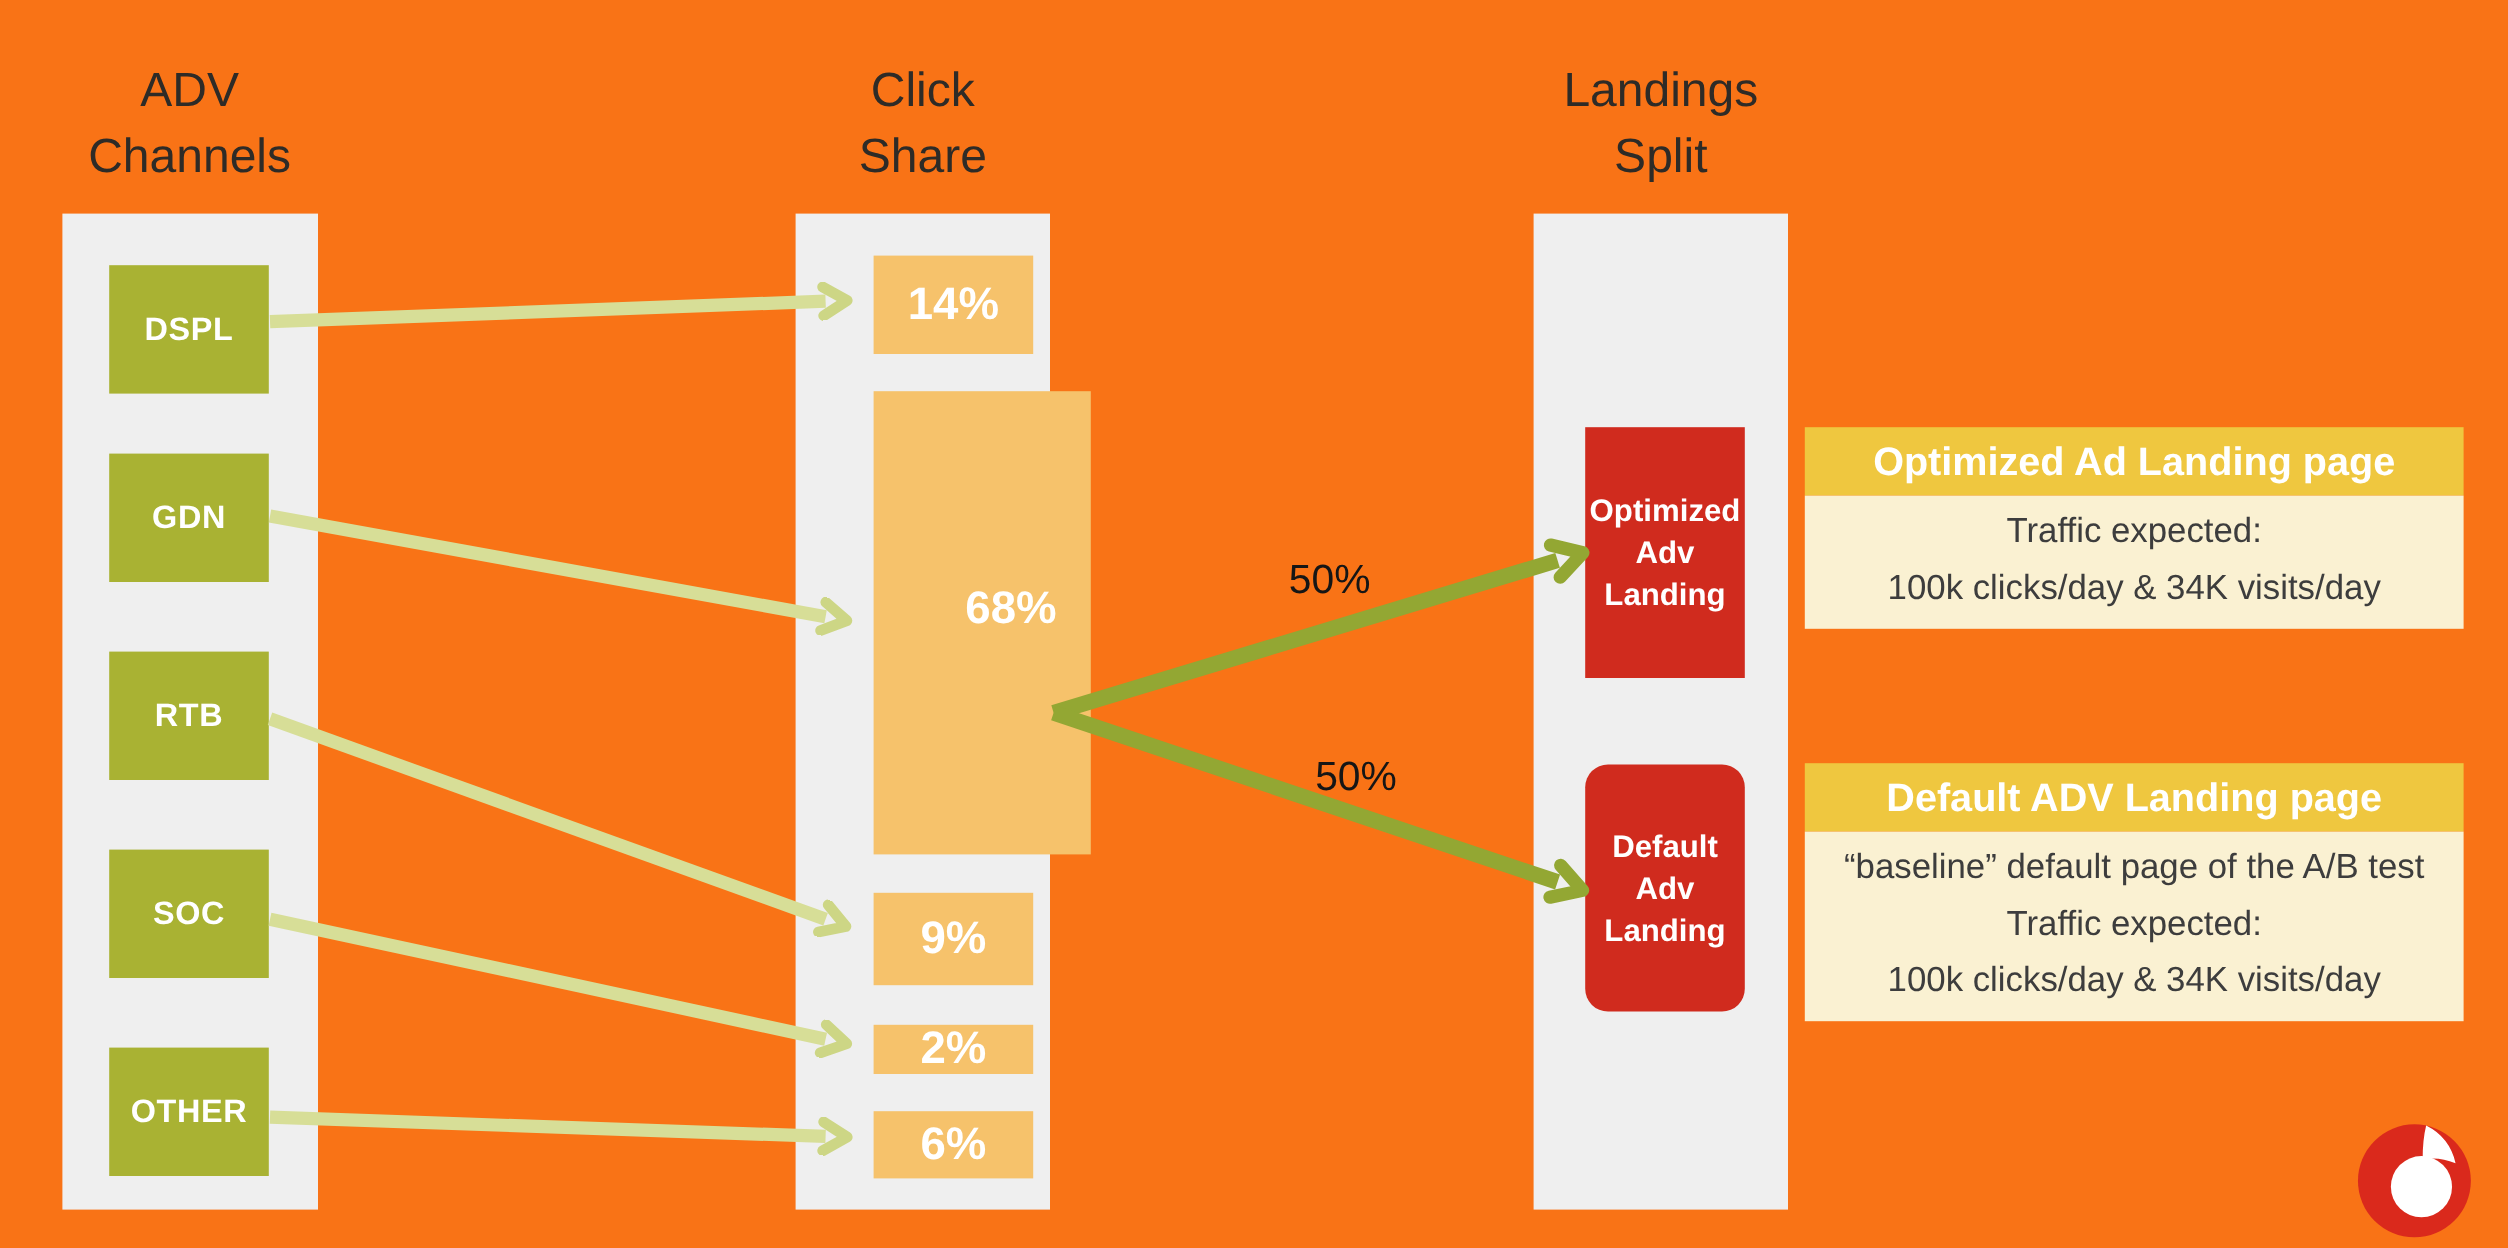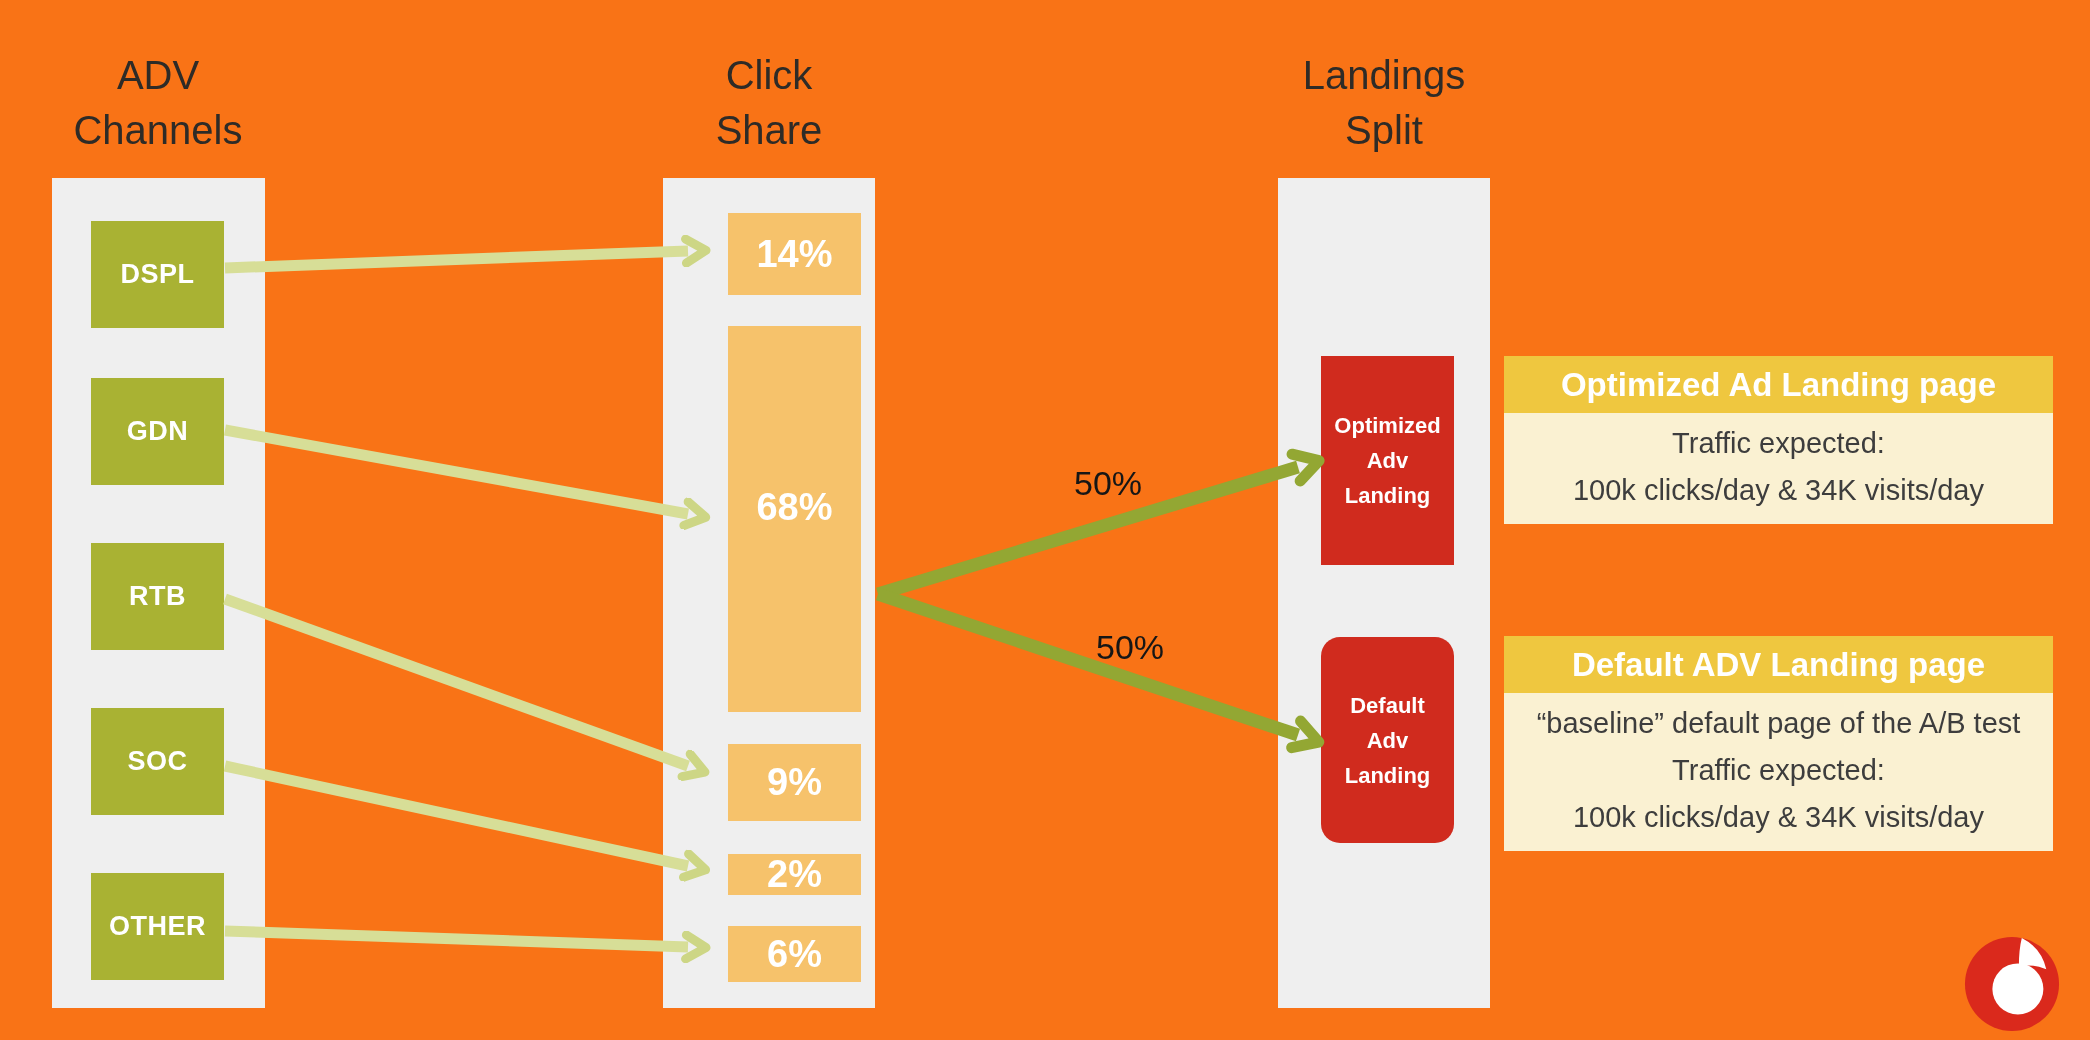--- a/index.html
+++ b/index.html
@@ -39,21 +39,21 @@
   }
   .share.big{
     align-items:flex-start;
   }
   .share.big span{margin-top:160px;}
   .red-box{
     position:absolute;
     left:1321px;width:133px;
     background:#d02b1e;
     display:flex;flex-direction:column;align-items:center;justify-content:center;
-    color:#ffffff;font-weight:bold;font-size:22px;line-height:35px;
+    color:#ffffff;font-weight:bold;font-size:26px;line-height:35px;
     text-align:center;
   }
   .card{
     position:absolute;
     left:1504px;width:549px;
   }
   .card-header{
     background:#efc73f;
     height:57px;
     display:flex;align-items:center;justify-content:center;
@@ -109,21 +109,21 @@
   <div class="chan" style="top:708px;">
       <span>SOC</span>
     </div>
   <div class="chan" style="top:873px;">
       <span>OTHER</span>
     </div>
 
   <div class="share" style="top:213px;height:82px;">
       <span>14%</span>
     </div>
-  <div class="share big" style="top:326px;height:386px;">
+  <div class="share big" style="top:326px;height:386px;padding-left:48px;">
       <span>68%</span>
     </div>
   <div class="share" style="top:744px;height:77px;">
       <span>9%</span>
     </div>
   <div class="share" style="top:854px;height:41px;">
       <span>2%</span>
     </div>
   <div class="share" style="top:926px;height:56px;">
       <span>6%</span>

